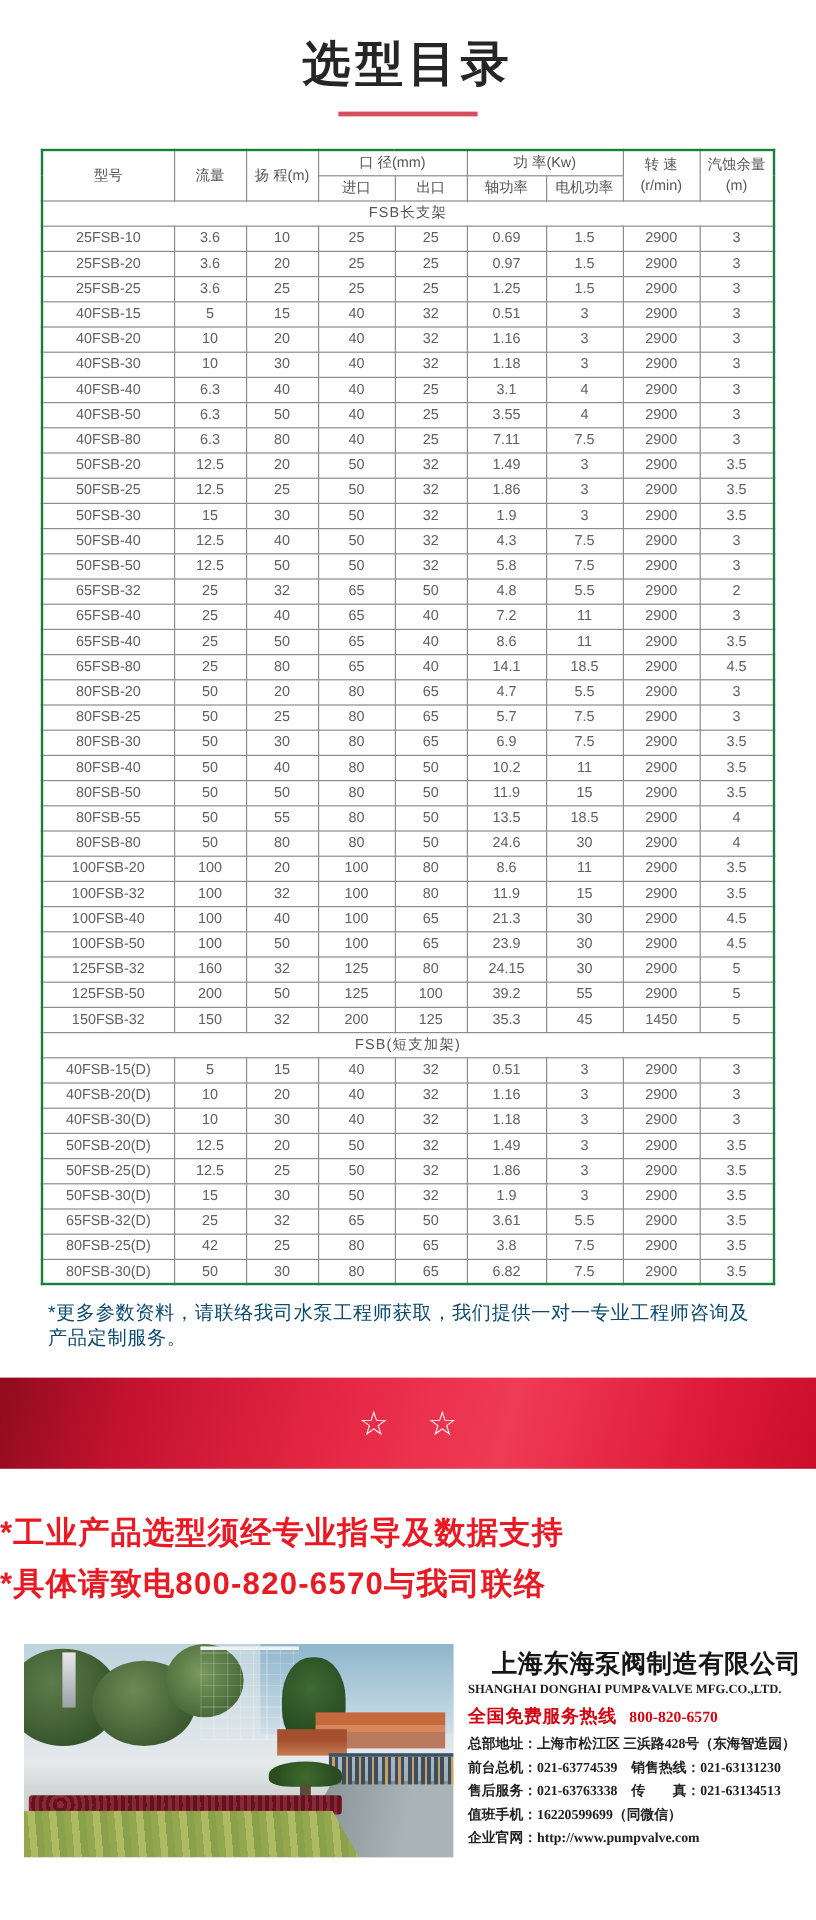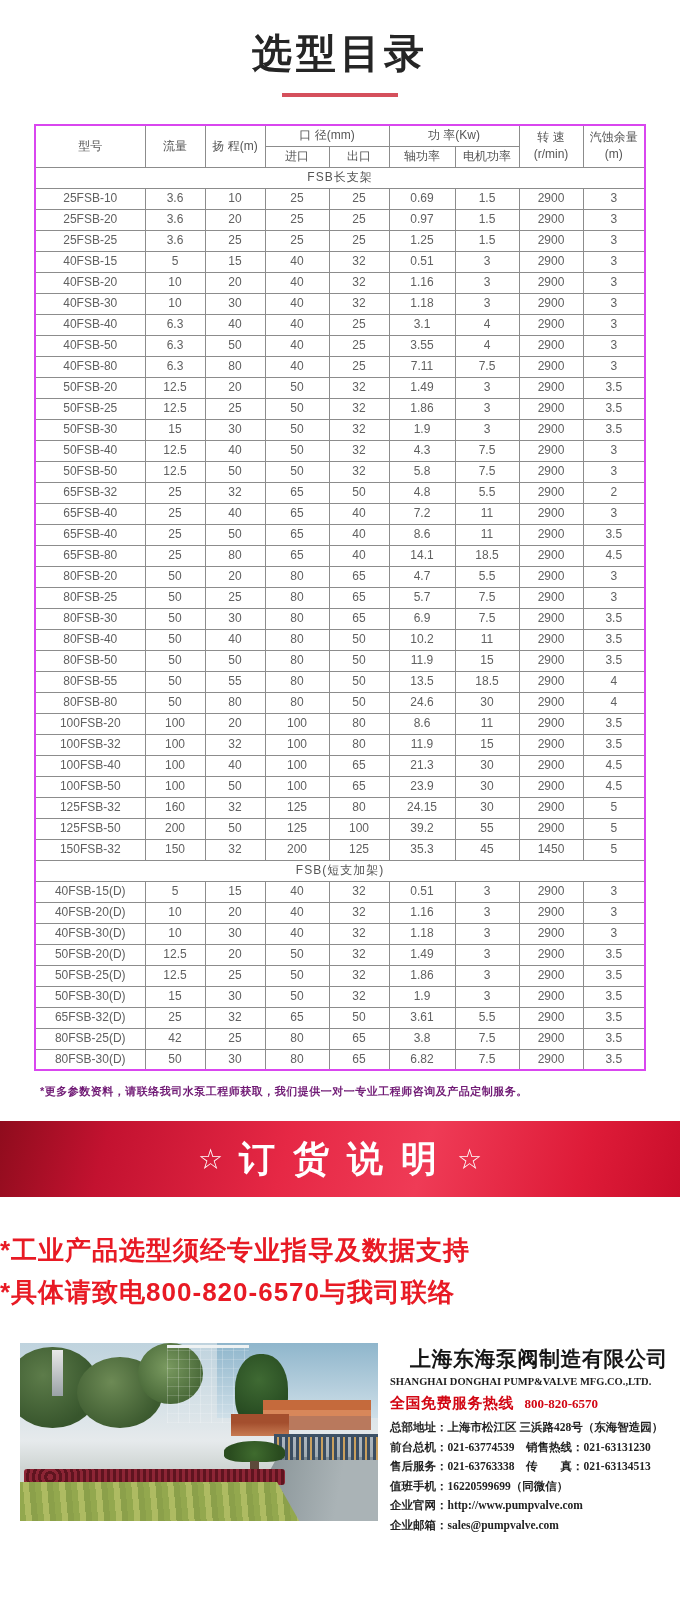--- a/index.html
+++ b/index.html
@@ -6,27 +6,27 @@
   body { background: #ffffff; font-family: "Liberation Sans", "DejaVu Sans", sans-serif; }
   .page { width: 680px; height: 1600px; background: #fff; position: relative; overflow: hidden; margin: 12px auto; }
 
   
   .title-wrap { padding-top: 14px; text-align: center; }
   .page-title { font-size: 40px; font-weight: 800; color: #252525; letter-spacing: 4px; }
   .title-divider { width: 116px; height: 4px; background: #d5505c; margin: 12px auto 0; }
 
   
   .table-wrap { width: 612px; margin: 27px auto 0; }
-  table.spec { width: 100%; border-collapse: collapse; table-layout: fixed; font-size: 12px; color: #606060; border: 2px solid #d946ef; }
+  table.spec { width: 100%; border-collapse: collapse; table-layout: fixed; font-size: 12px; color: #606060; border: 2px solid #15803d; }
   table.spec td { border: 1px solid #8c8c8c; height: 21px; text-align: center; vertical-align: middle; padding: 0 1px; line-height: 1.1; }
   table.spec .hdr td { color: #555; }
   table.spec .two-line div { line-height: 1.45; }
   table.spec .section-row td { height: 21px; color: #555; letter-spacing: 1px; text-align: center; }
 
-  .footnote { width: 600px; margin: 13px auto 0; font-size: 11px; font-weight: 700; color: #701a75; letter-spacing: 0.5px; }
+  .footnote { width: 600px; margin: 13px auto 0; font-size: 16px; font-weight: 400; color: #0c4a6e; letter-spacing: 0.5px; }
 
   
   .order-banner { margin-top: 22px; height: 76px; display: flex; align-items: center; justify-content: center;
     background: linear-gradient(105deg, #8f0c1d 0%, #c31230 16%, #e62845 42%, #ef3b56 62%, #de1b38 85%, #c90e2b 100%); }
   .order-banner .star { color: #fff; font-size: 28px; margin: 0 16px; font-weight: 400; }
   .order-banner .banner-title { color: #fff; font-size: 36px; font-weight: 800; letter-spacing: 4px; }
 
   .order-notes { margin-top: 32px; text-align: left; }
   .order-note { font-size: 26px; font-weight: 800; color: #e81a24; line-height: 42px; letter-spacing: 1px; }
 
@@ -584,21 +584,20 @@
             <td>3.5</td>
           </tr>
         </tbody>
     </table>
   </div>
 
   <div class="footnote">*更多参数资料，请联络我司水泵工程师获取，我们提供一对一专业工程师咨询及产品定制服务。</div>
 
   <div class="order-banner">
     <span class="star">☆</span>
-    <span class="banner-title">订 货 说 明</span>
     <span class="star">☆</span>
   </div>
 
   <div class="order-notes">
       <div class="order-note">*工业产品选型须经专业指导及数据支持</div>
       <div class="order-note">*具体请致电800-820-6570与我司联络</div>
     </div>
 
   <div class="bottom">
 
@@ -625,19 +624,18 @@
       <div class="hotline">
         <span class="hotline-label">全国免费服务热线</span>
         <span class="hotline-number">800-820-6570</span>
       </div>
       <div class="contacts">
           <div class="contact-line">总部地址：上海市松江区 三浜路428号（东海智造园）</div>
           <div class="contact-line">前台总机：021-63774539　销售热线：021-63131230</div>
           <div class="contact-line">售后服务：021-63763338　传　　真：021-63134513</div>
           <div class="contact-line">值班手机：16220599699（同微信）</div>
           <div class="contact-line">企业官网：http://www.pumpvalve.com</div>
-          <div class="contact-line">企业邮箱：sales@pumpvalve.com</div>
         </div>
     </div>
 
   </div>
 
 </div>
 
 </body></html>

